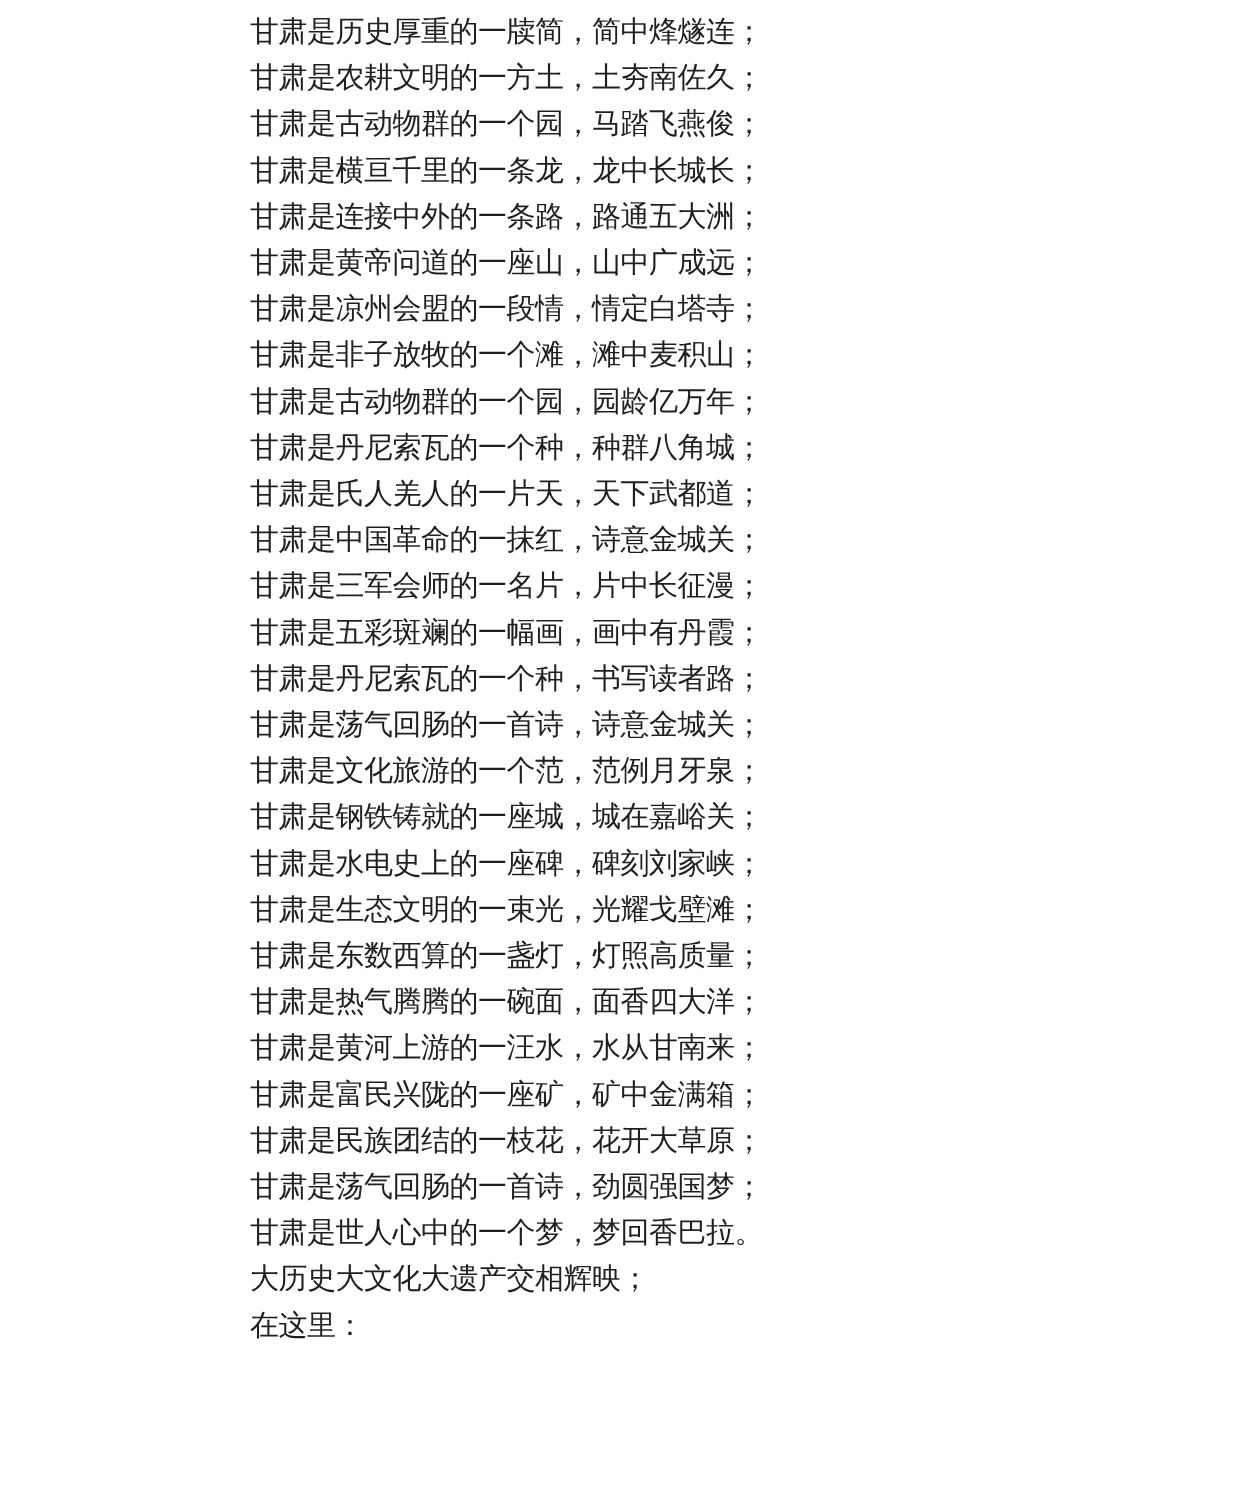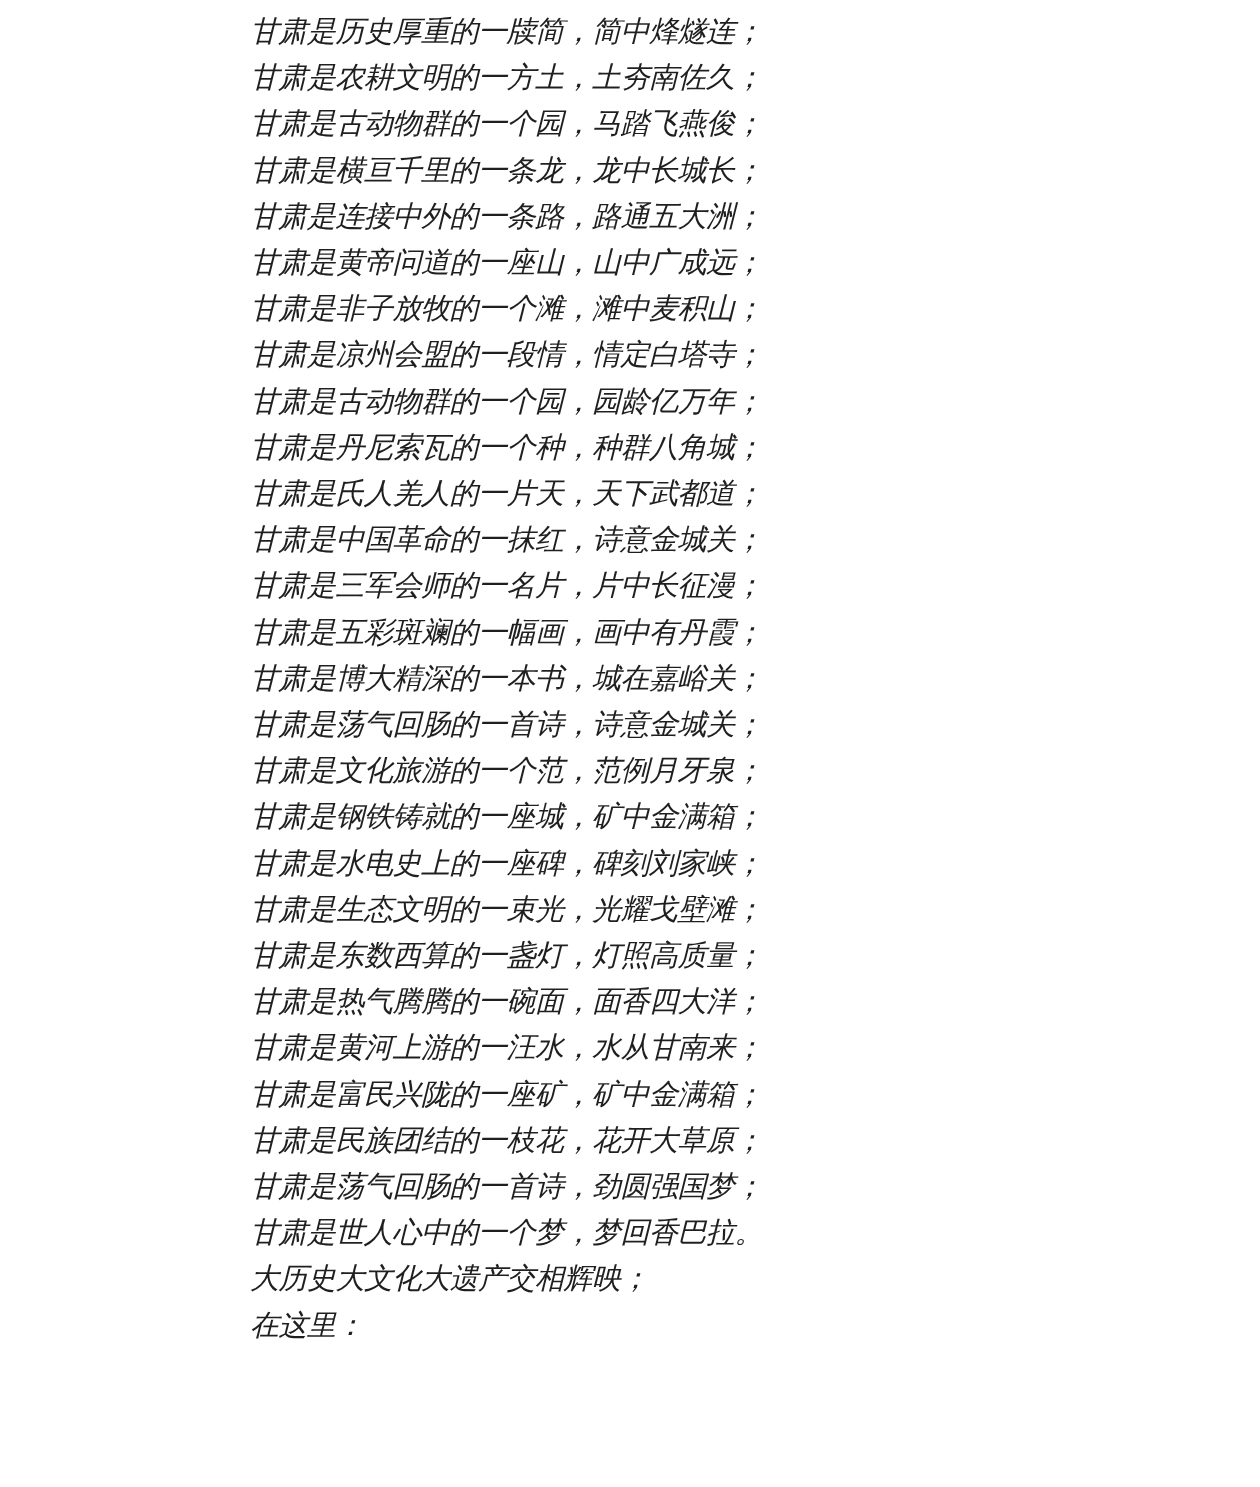--- a/index.html
+++ b/index.html
@@ -17,21 +17,20 @@
     box-sizing: border-box;
     width: 1260px;
     height: 1487px;
     background: #ffffff;
     padding-top: 8px;
     padding-left: 250px;
     padding-right: 40px;
   }
   .poem {
     margin: 0;
-    font-style: italic;
   }
   .poem p {
     margin: 0;
     padding: 0;
     font-size: 29px;
     line-height: 46.2px;
     letter-spacing: -0.5px;
     color: #1f1f1f;
     white-space: nowrap;
     font-weight: 400;
@@ -41,32 +40,32 @@
 <body>
 
 <div class="page">
   <div class="poem">
     <p>甘肃是历史厚重的一牍简，简中烽燧连；</p>
     <p>甘肃是农耕文明的一方土，土夯南佐久；</p>
     <p>甘肃是古动物群的一个园，马踏飞燕俊；</p>
     <p>甘肃是横亘千里的一条龙，龙中长城长；</p>
     <p>甘肃是连接中外的一条路，路通五大洲；</p>
     <p>甘肃是黄帝问道的一座山，山中广成远；</p>
+    <p>甘肃是凉州会盟的一段情，情定白塔寺；</p>
     <p>甘肃是非子放牧的一个滩，滩中麦积山；</p>
-    <p>甘肃是凉州会盟的一段情，情定白塔寺；</p>
     <p>甘肃是古动物群的一个园，园龄亿万年；</p>
     <p>甘肃是丹尼索瓦的一个种，种群八角城；</p>
     <p>甘肃是氏人羌人的一片天，天下武都道；</p>
     <p>甘肃是中国革命的一抹红，诗意金城关；</p>
     <p>甘肃是三军会师的一名片，片中长征漫；</p>
     <p>甘肃是五彩斑斓的一幅画，画中有丹霞；</p>
-    <p>甘肃是博大精深的一本书，城在嘉峪关；</p>
+    <p>甘肃是丹尼索瓦的一个种，书写读者路；</p>
     <p>甘肃是荡气回肠的一首诗，诗意金城关；</p>
     <p>甘肃是文化旅游的一个范，范例月牙泉；</p>
-    <p>甘肃是钢铁铸就的一座城，矿中金满箱；</p>
+    <p>甘肃是钢铁铸就的一座城，城在嘉峪关；</p>
     <p>甘肃是水电史上的一座碑，碑刻刘家峡；</p>
     <p>甘肃是生态文明的一束光，光耀戈壁滩；</p>
     <p>甘肃是东数西算的一盏灯，灯照高质量；</p>
     <p>甘肃是热气腾腾的一碗面，面香四大洋；</p>
     <p>甘肃是黄河上游的一汪水，水从甘南来；</p>
     <p>甘肃是富民兴陇的一座矿，矿中金满箱；</p>
     <p>甘肃是民族团结的一枝花，花开大草原；</p>
     <p>甘肃是荡气回肠的一首诗，劲圆强国梦；</p>
     <p>甘肃是世人心中的一个梦，梦回香巴拉。</p>
     <p>大历史大文化大遗产交相辉映；</p>

